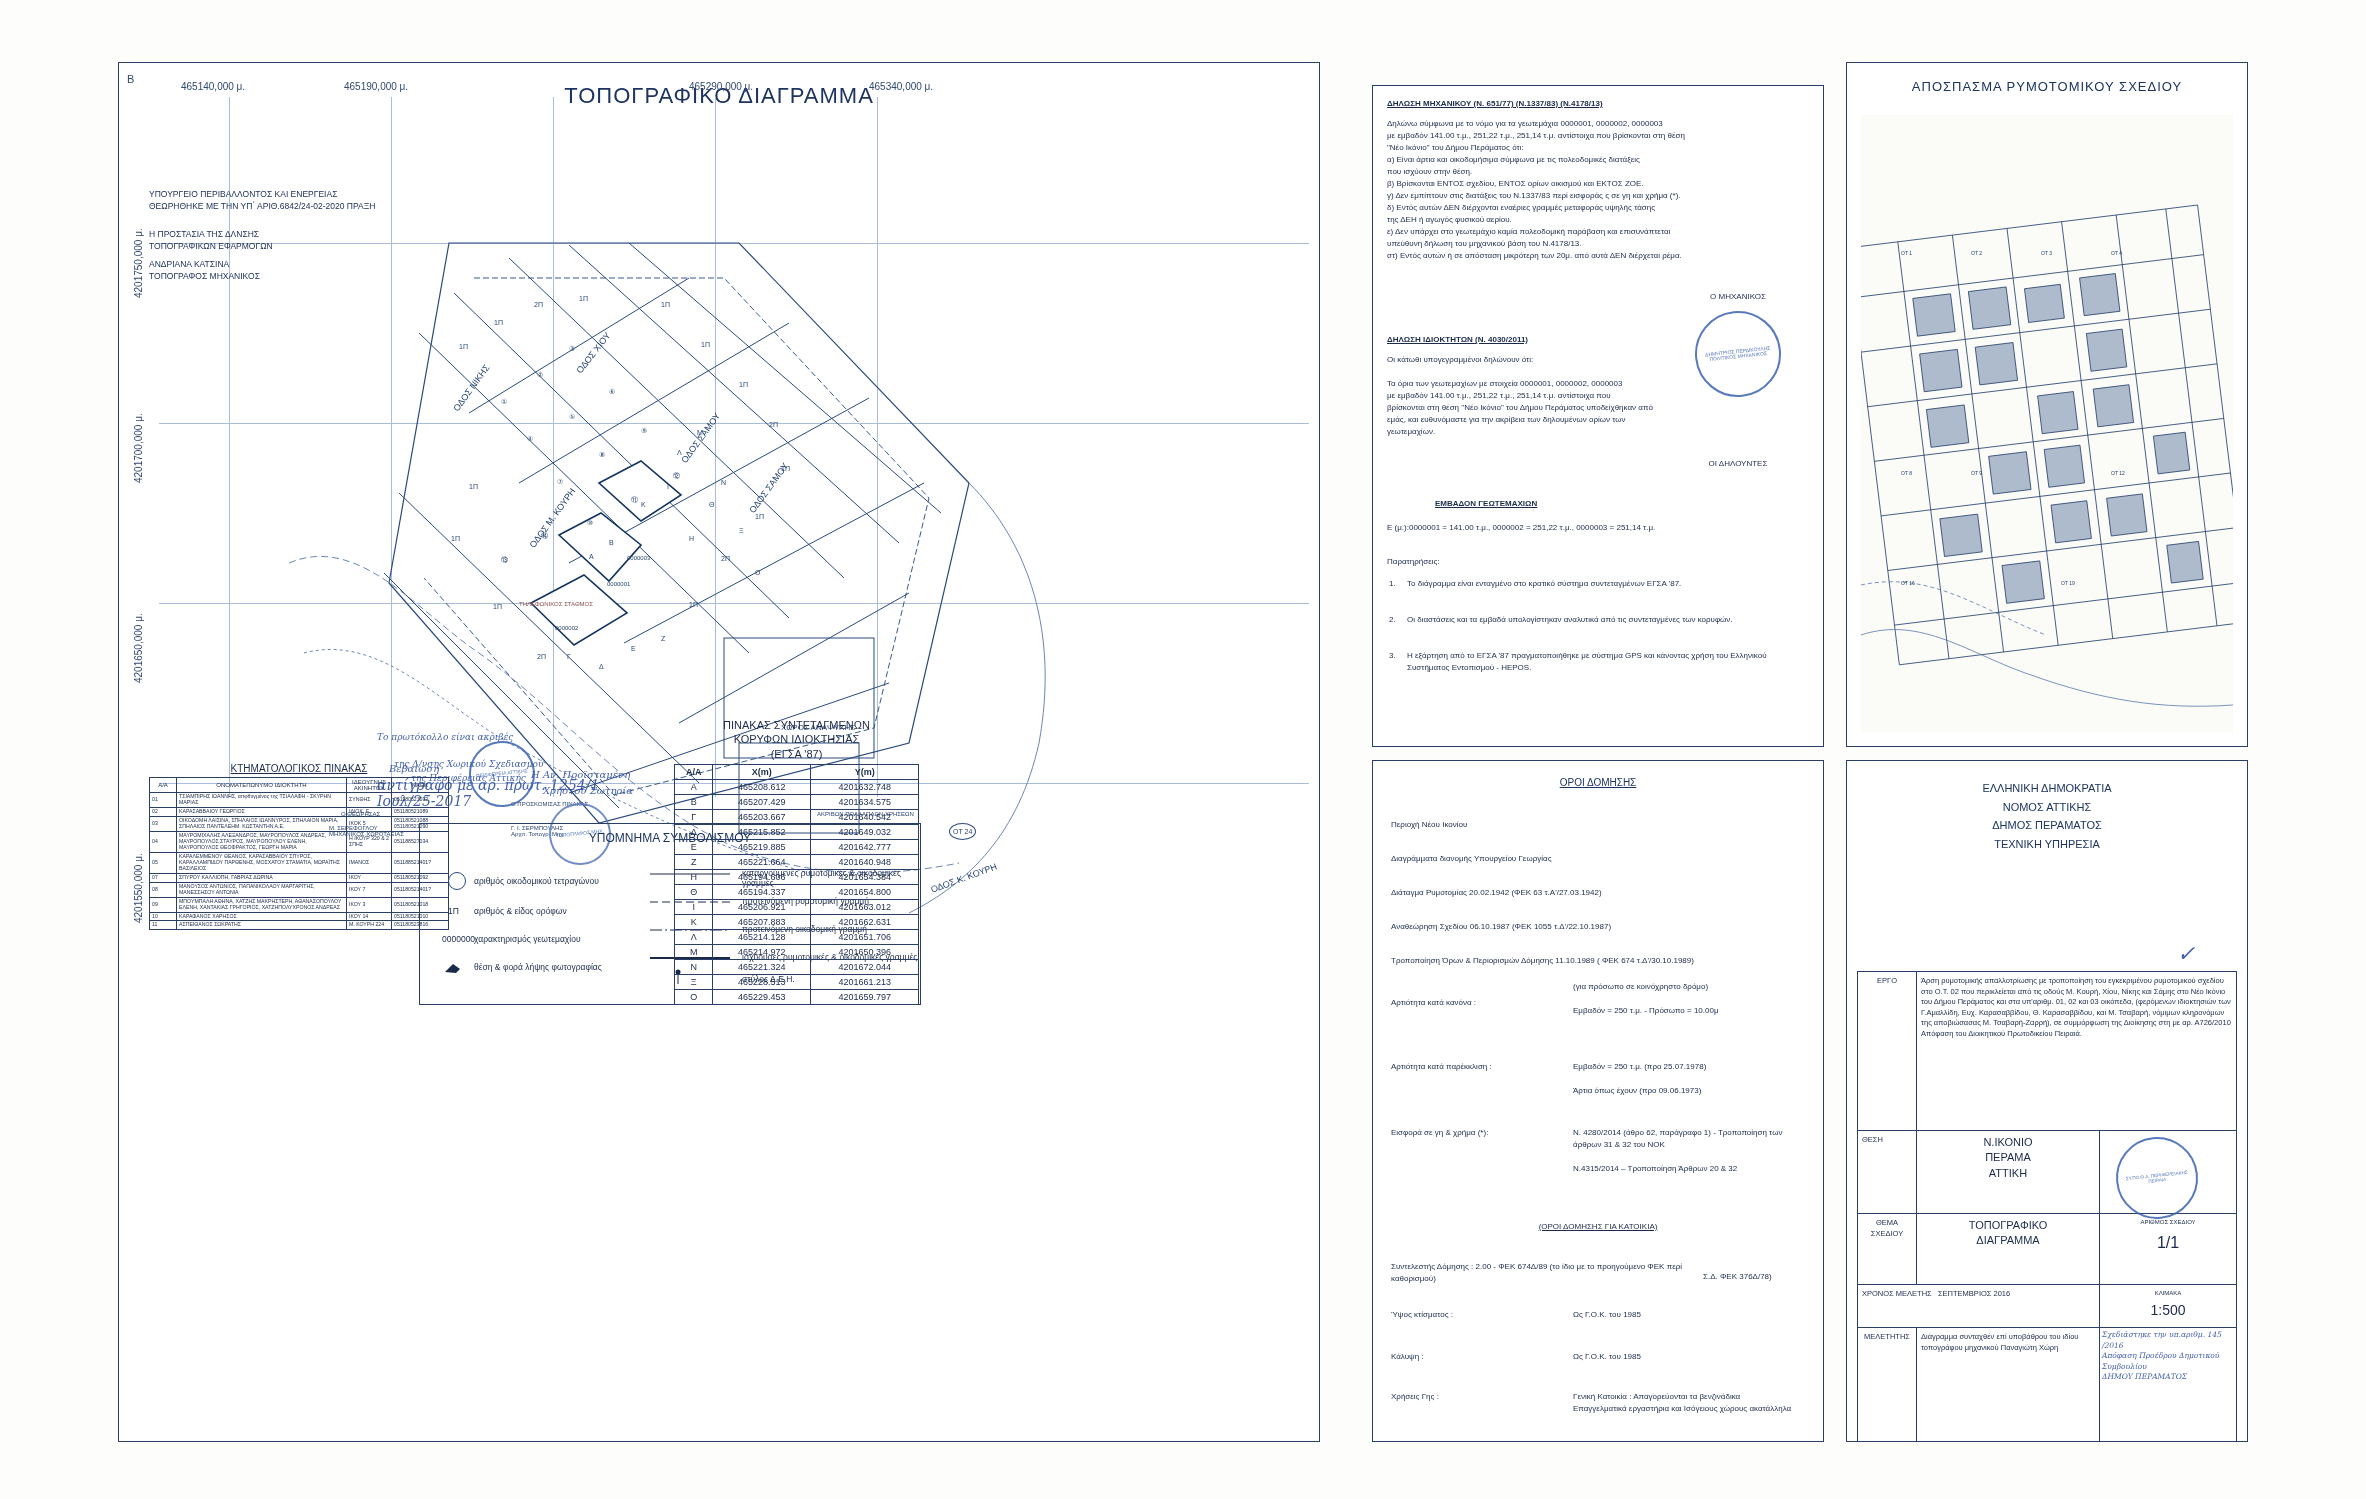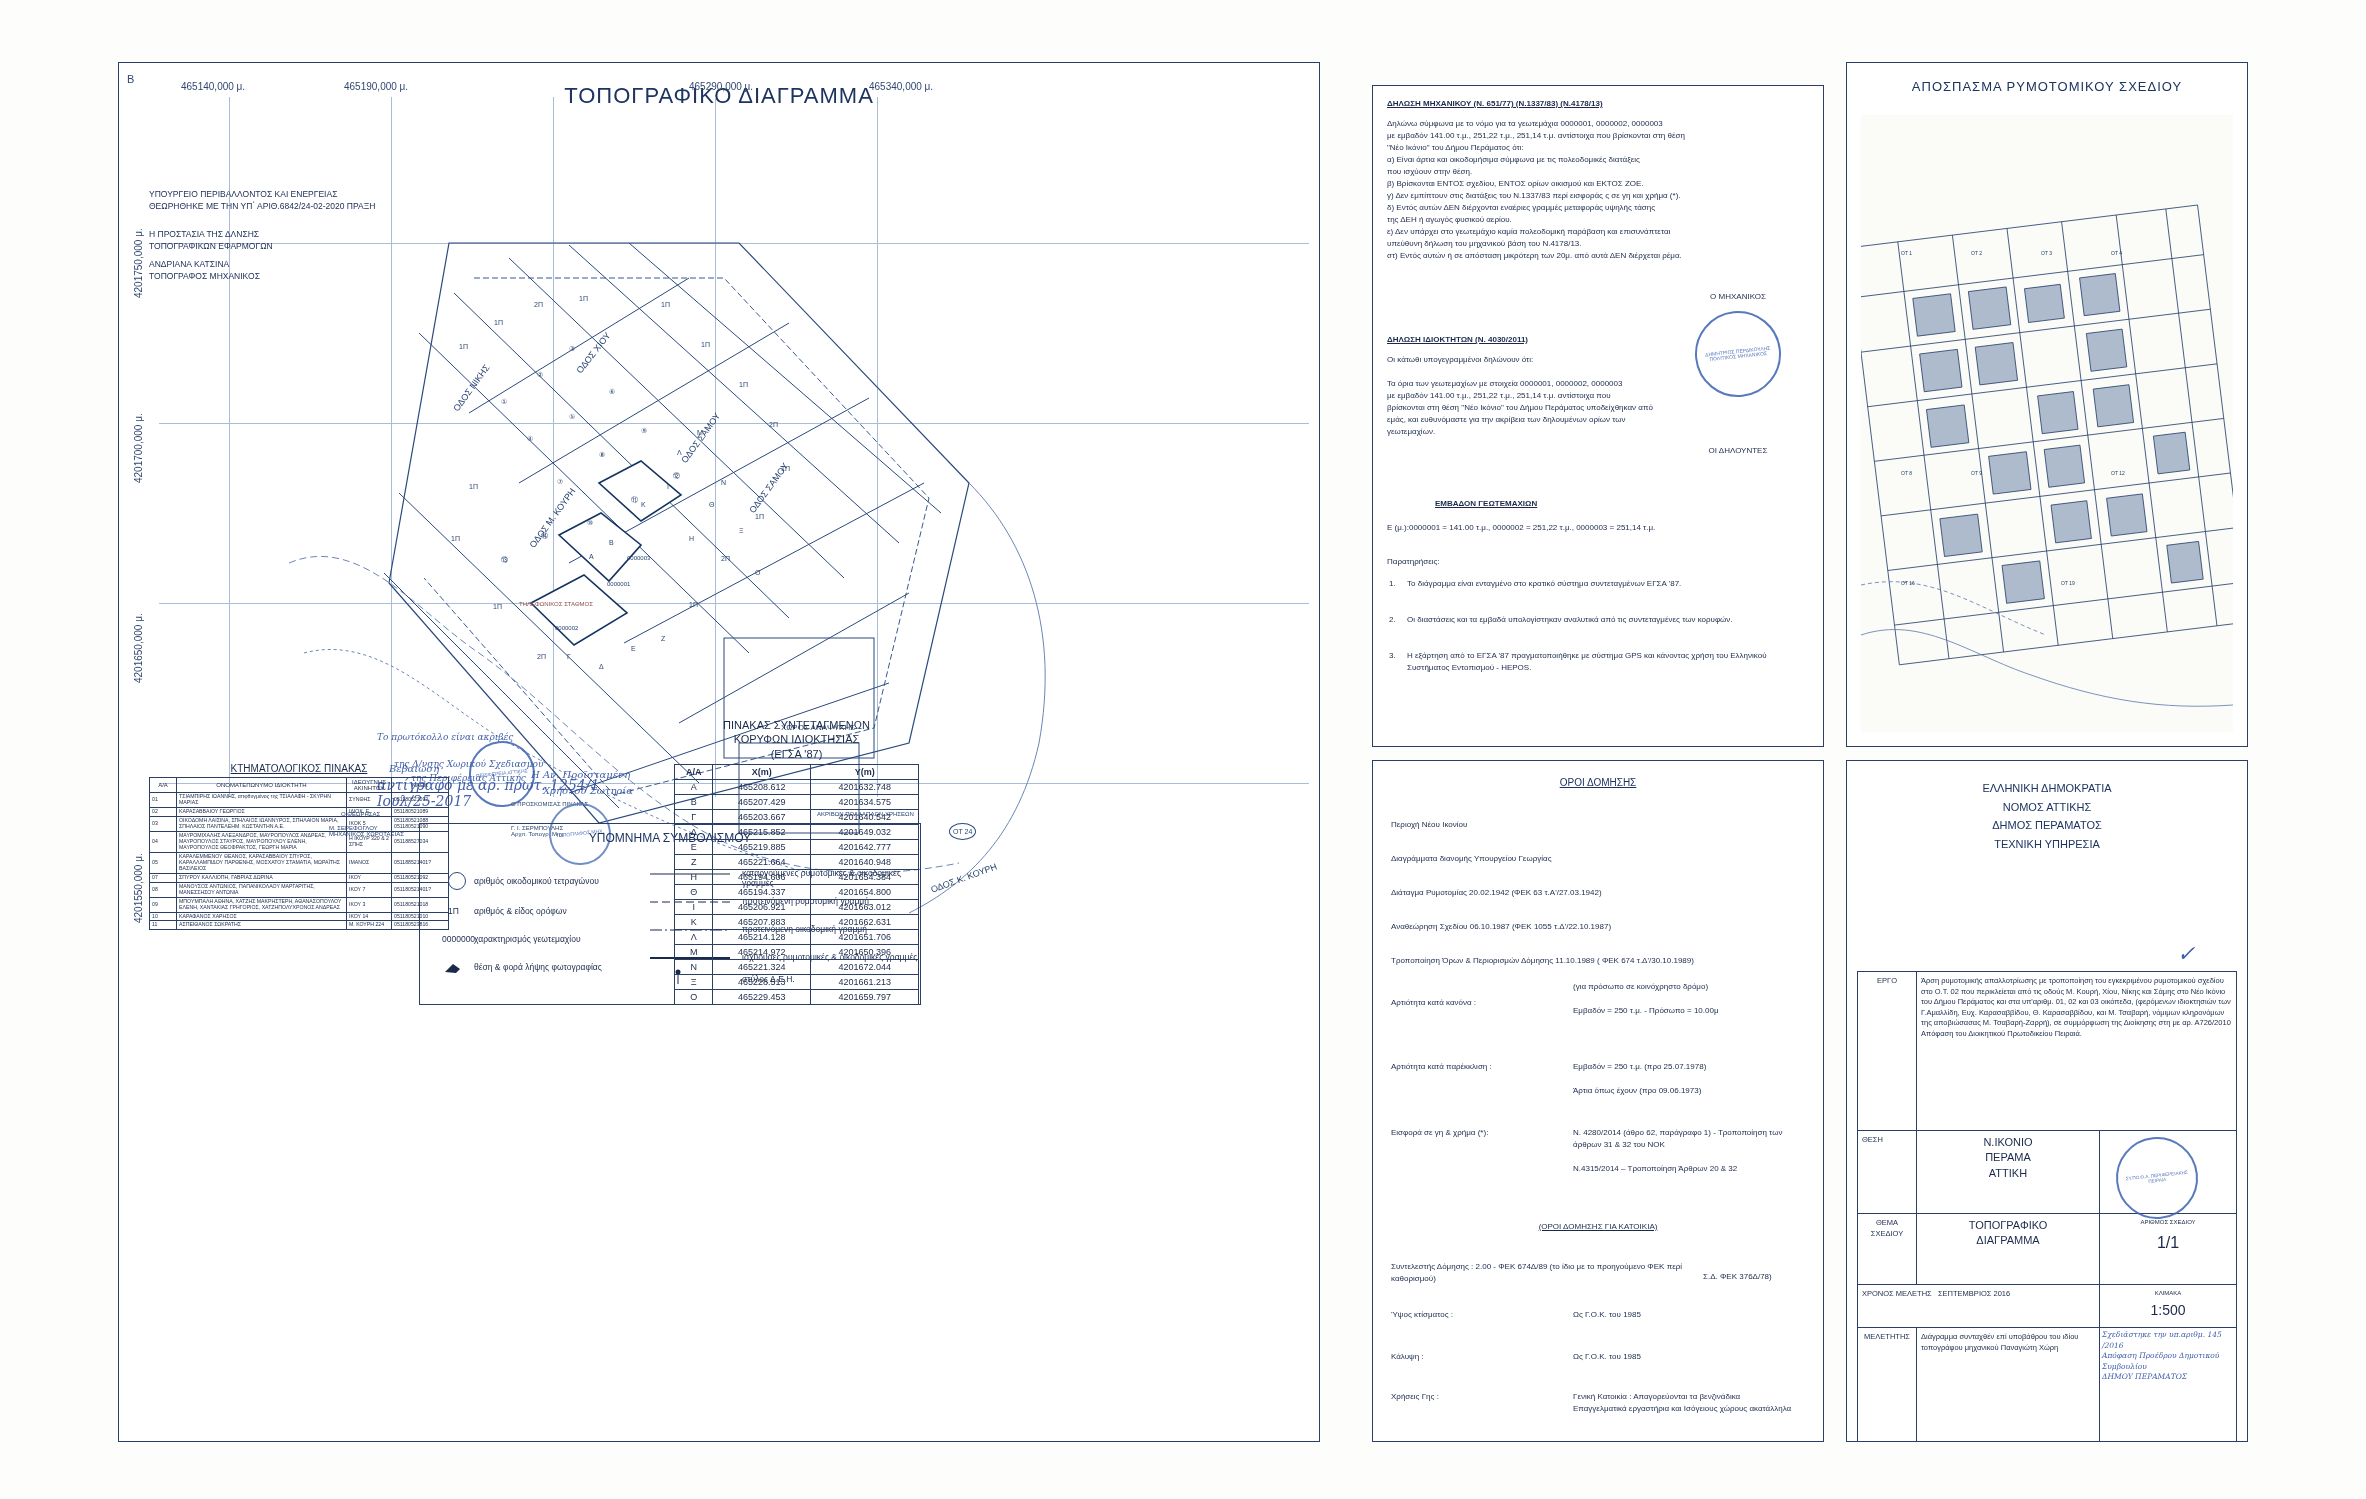--- a/index.html
+++ b/index.html
@@ -445,21 +445,21 @@
 ΠΟΛΙΤΙΚΟΣ ΜΗΧΑΝΙΚΟΣ</div>
 
       <div class="blk u bold" style="left:14px;top:248px;width:420px;">ΔΗΛΩΣΗ ΙΔΙΟΚΤΗΤΩΝ (Ν. 4030/2011)</div>
       <div class="blk" style="left:14px;top:268px;width:424px;">Οι κάτωθι υπογεγραμμένοι δηλώνουν ότι:
 
 Τα όρια των γεωτεμαχίων με στοιχεία 0000001, 0000002, 0000003
 με εμβαδόν 141.00 τ.μ., 251,22 τ.μ., 251,14 τ.μ. αντίστοιχα που
 βρίσκονται στη θέση "Νέο Ικόνιο" του Δήμου Περάματος υποδείχθηκαν από
 εμάς, και ευθυνόμαστε για την ακρίβεια των δηλουμένων ορίων των
 γεωτεμαχίων.</div>
-      <div class="blk" style="left:300px;top:359px;width:130px;text-align:center;">ΟΙ ΔΗΛΟΥΝΤΕΣ</div>
+      <div class="blk" style="left:300px;top:372px;width:130px;text-align:center;">ΟΙ ΔΗΛΟΥΝΤΕΣ</div>
 
       <div class="blk u bold" style="left:14px;top:412px;width:420px;margin-left:48px;">ΕΜΒΑΔΟΝ ΓΕΩΤΕΜΑΧΙΩΝ</div>
       <div class="blk" style="left:14px;top:436px;width:424px;">Ε (μ.):0000001 = 141.00 τ.μ., 0000002 = 251,22 τ.μ., 0000003 = 251,14 τ.μ.</div>
 
       <div class="blk" style="left:14px;top:470px;width:424px;">Παρατηρήσεις:</div>
       <div class="blk" style="left:34px;top:492px;width:404px;"><span style="position:absolute;left:-18px;">1.</span><span>Το διάγραμμα είναι ενταγμένο στο κρατικό σύστημα συντεταγμένων ΕΓΣΑ '87.</span></div>
       <div class="blk" style="left:34px;top:528px;width:404px;"><span style="position:absolute;left:-18px;">2.</span><span>Οι διαστάσεις και τα εμβαδά υπολογίστηκαν αναλυτικά από τις συντεταγμένες των κορυφών.</span></div>
       <div class="blk" style="left:34px;top:564px;width:404px;"><span style="position:absolute;left:-18px;">3.</span><span>Η εξάρτηση από το ΕΓΣΑ '87 πραγματοποιήθηκε με σύστημα GPS και κάνοντας χρήση του Ελληνικού Συστήματος Εντοπισμού - HEPOS.</span></div>
     </div>
   </div>

